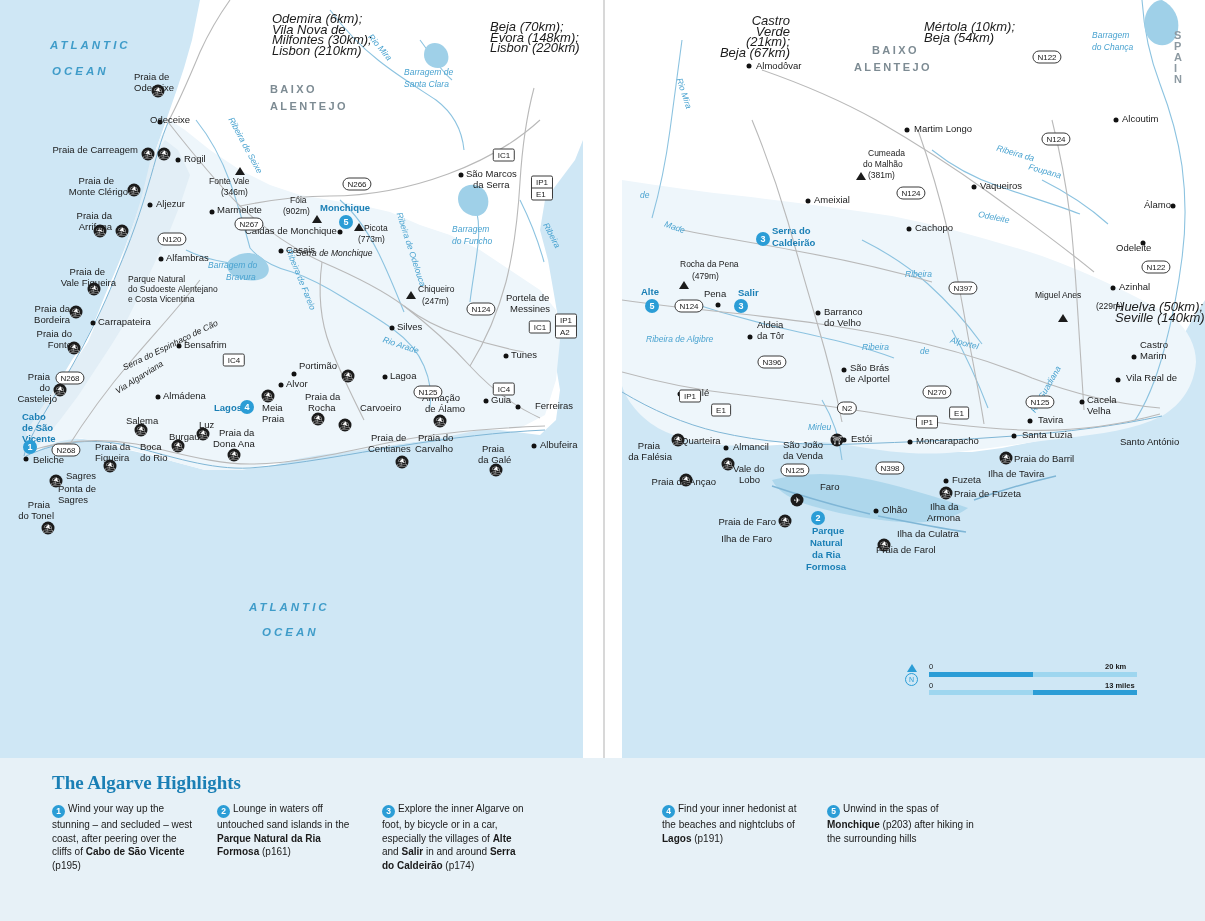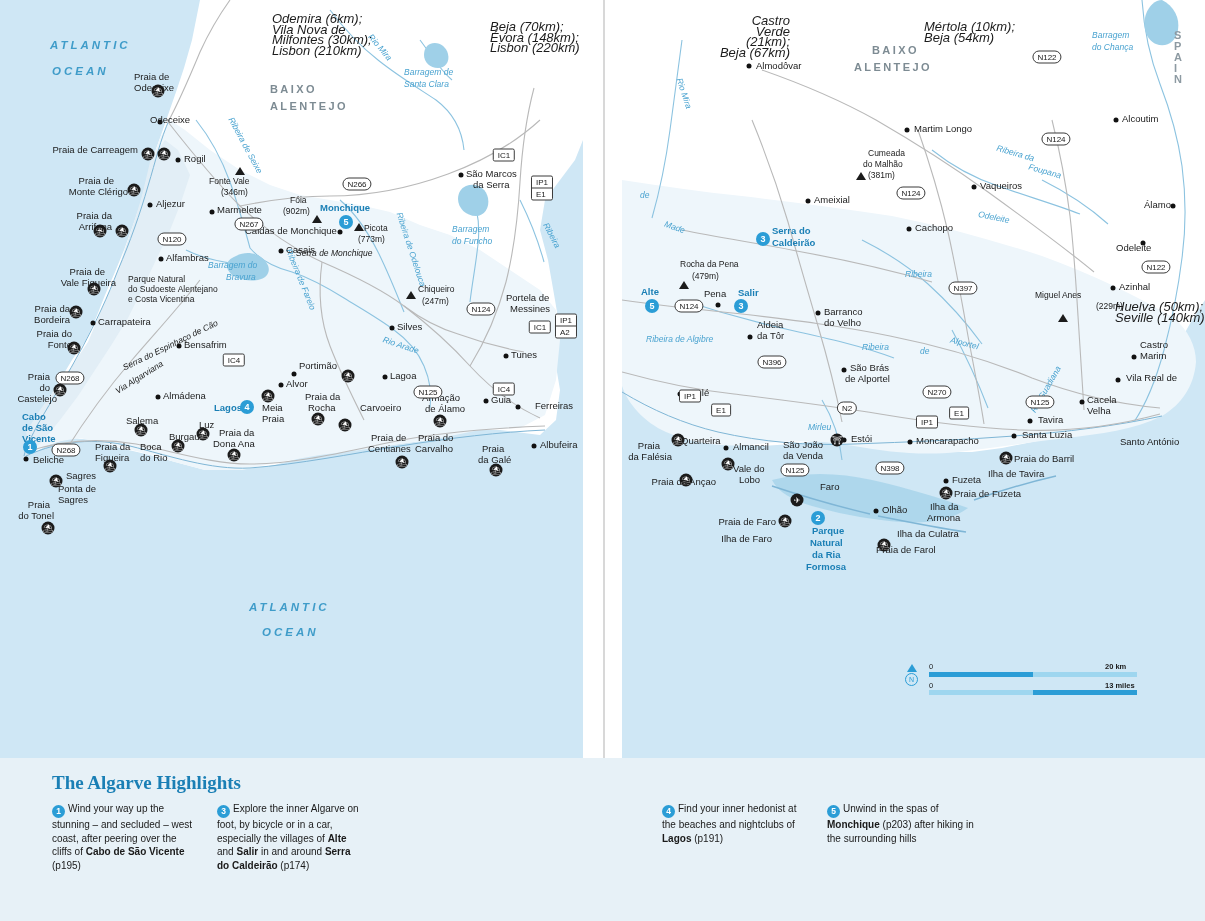--- a/index.html
+++ b/index.html
@@ -626,20 +626,23 @@
 </div>
 
 <div class="hl-panel">
   <div class="hl-panel-inner">
     <div class="hl-title">The Algarve Highlights</div>
     <div class="hl-cols">
       <div class="hl-item">
         <span class="num">1</span><span>Wind your way up the stunning – and secluded – west coast, after peering over the cliffs of <b>Cabo de São Vicente</b> (p195)</span>
       </div>
       <div class="hl-item">
+        <span class="num">2</span><span>Lounge in waters off untouched sand islands in the <b>Parque Natural da Ria Formosa</b> (p161)</span>
+      </div>
+      <div class="hl-item">
         <span class="num">3</span><span>Explore the inner Algarve on foot, by bicycle or in a car, especially the villages of <b>Alte</b> and <b>Salir</b> in and around <b>Serra do Caldeirão</b> (p174)</span>
       </div>
     </div>
   </div>
   <div class="hl-panel-right">
     <div class="hl-cols-right">
       <div class="hl-item">
         <span class="num">4</span><span>Find your inner hedonist at the beaches and nightclubs of <b>Lagos</b> (p191)</span>
       </div>
       <div class="hl-item">

